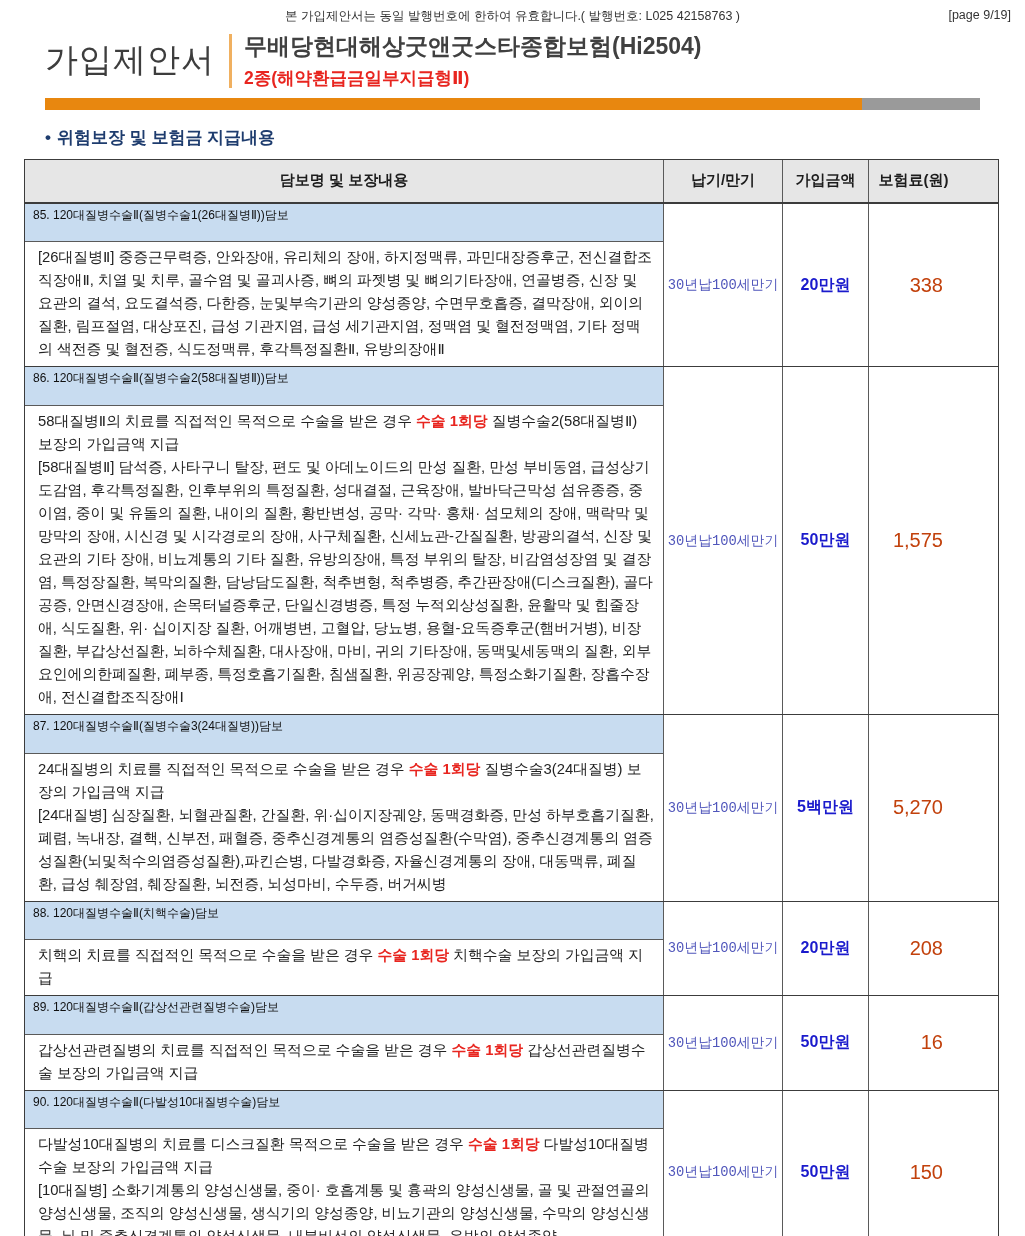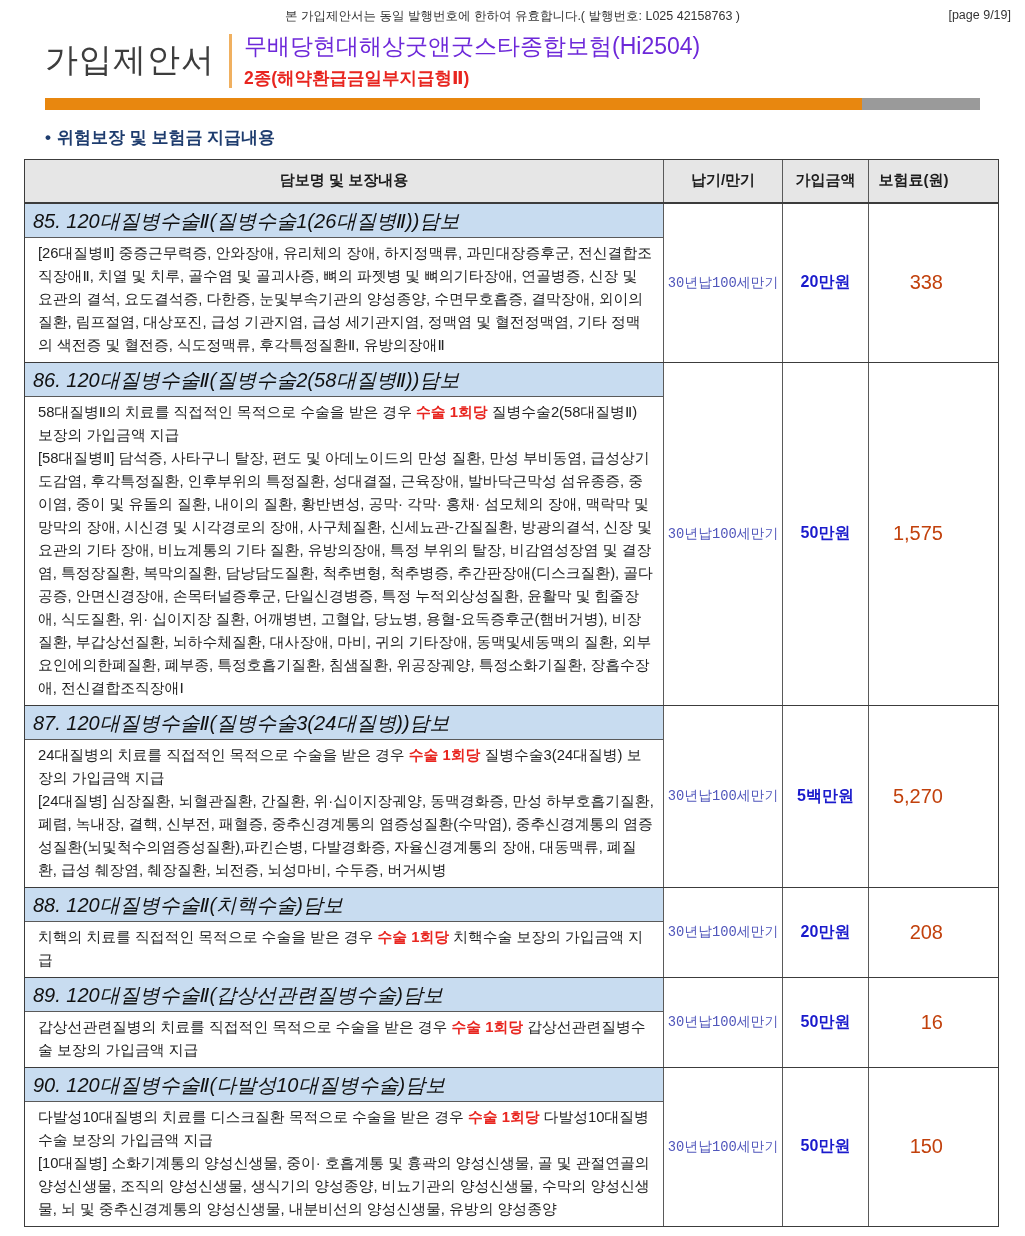--- a/index.html
+++ b/index.html
@@ -16,42 +16,42 @@
   }
   
   .top-line{position:relative;width:1025px;padding-top:8px;height:28px;}
   .notice{text-align:center;font-size:12.5px;color:#333;letter-spacing:0;}
   .page-indicator{position:absolute;right:14px;top:8px;font-size:12.5px;color:#333;}
   
   .hdr{display:flex;align-items:stretch;margin:4px 0 0 45px;width:935px;}
   .doc-type{font-size:33px;color:#3d3d3d;letter-spacing:1px;display:flex;align-items:center;padding-right:14px;}
   .vline{width:3px;background:#f0b060;margin:2px 0;}
   .hdr-right{padding-left:12px;display:flex;flex-direction:column;justify-content:center;}
-  .product-name{font-size:23px;font-weight:normal;color:#6d28d9;line-height:1.25;}
+  .product-name{font-size:23px;font-weight:bold;color:#404040;line-height:1.25;}
   .plan-type{font-size:17.5px;font-weight:bold;color:var(--red);margin-top:5px;}
   
   .bar{display:flex;width:935px;height:12px;margin:8px 0 0 45px;}
   .bar .orange{width:817px;background:var(--accent_orange);}
   .bar .gray{width:118px;background:var(--bar_gray);}
   
   .section-title{margin:16px 0 10px 45px;font-size:17px;font-weight:bold;color:var(--navy);}
   .section-title .bullet{margin-right:6px;}
   
   .tbl{width:975px;margin-left:24px;border:1px solid var(--border_dark);border-top:1.5px solid var(--border_dark);}
   .thead{display:flex;background:var(--header_gray);border-bottom:2px solid var(--border_dark);}
   .thead .hc{display:flex;align-items:center;justify-content:center;font-size:15px;font-weight:bold;color:#1c1c1c;height:42px;}
   .c1{width:638px;}
   .c2{width:119px;border-left:1px solid var(--border_thin);text-align:center;}
   .c3{width:86px;border-left:1px solid var(--border_thin);}
   .c4{width:90px;border-left:1px solid var(--border_thin);}
   .group{display:flex;border-bottom:1.5px solid var(--border_dark);}
   .group:last-child{border-bottom:none;}
   .col-desc{width:638px;}
   .band{background:var(--band_blue);border-bottom:1px solid var(--border_thin);
-        font-size:20px;color:#101010;padding:4px 8px 3px 8px;line-height:1.3;font-style:italic;}
+        font-size:12px;color:#101010;padding:4px 8px 18px 8px;line-height:1.3;}
   .gbody{padding:4px 8px 5px 13px;font-size:14.8px;line-height:23px;color:#232323;}
   .gbody .red{color:var(--red);font-weight:bold;}
   .cell{display:flex;align-items:center;justify-content:center;}
   .term{font-size:13.8px;color:var(--term_blue);font-family:Liberation Mono, monospace;}
   .amount{font-size:16px;font-weight:bold;color:var(--amount_blue);}
   .premium{justify-content:flex-end;padding-right:15px;font-size:20px;color:#c2410c;}
 </style>
 </head>
 <body>
 

